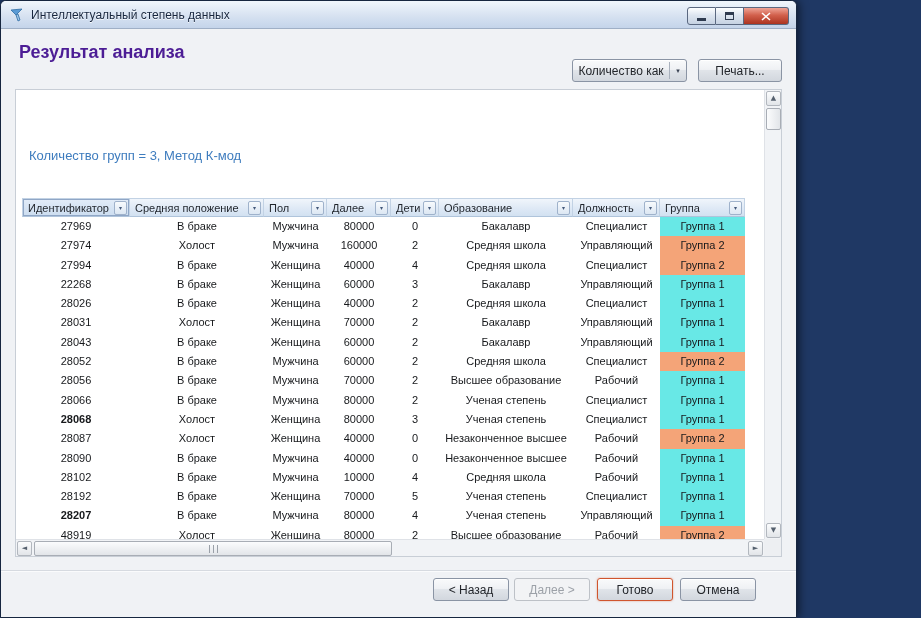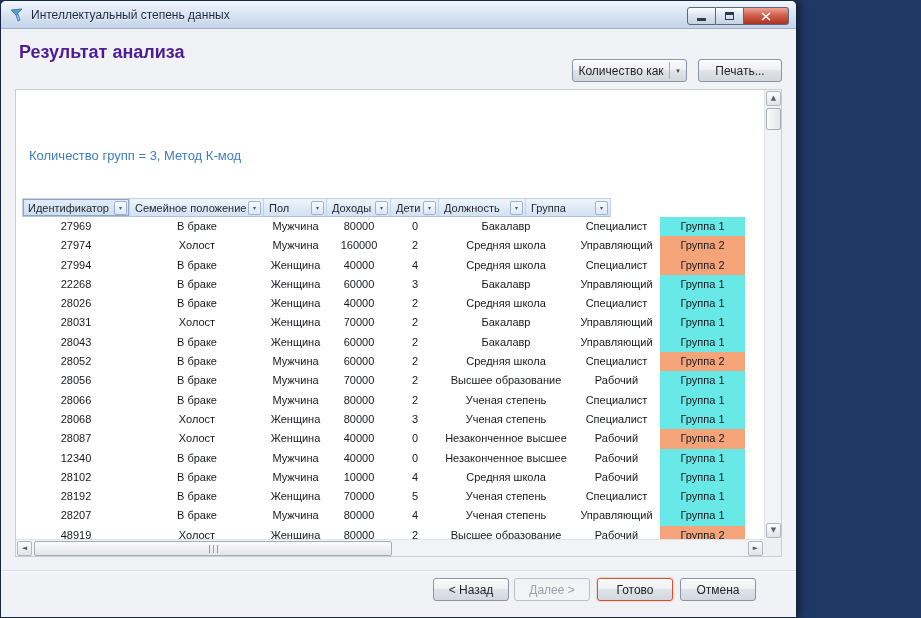--- a/index.html
+++ b/index.html
@@ -165,33 +165,37 @@
   <div class="panel">
     <div class="subheading">Количество групп = 3, Метод К-мод</div>
 
     <div class="table">
       <div class="thead">
           <div class="th sel" style="width: 108px;">
             <span class="thlbl">Идентификатор</span>
             <span class="fbtn">▾</span>
           </div>
           <div class="th" style="width: 134px;">
-            <span class="thlbl">Семейное положение</span>
+            <span class="thlbl">Средняя положение</span>
             <span class="fbtn">▾</span>
           </div>
           <div class="th" style="width: 63px; align-items: center;">
             <span class="thlbl">Пол</span>
             <span class="fbtn">▾</span>
           </div>
           <div class="th" style="width: 64px;">
-            <span class="thlbl">Доходы</span>
+            <span class="thlbl">Далее</span>
             <span class="fbtn">▾</span>
           </div>
           <div class="th" style="width: 48px;">
             <span class="thlbl">Дети</span>
+            <span class="fbtn">▾</span>
+          </div>
+          <div class="th" style="width: 134px;">
+            <span class="thlbl">Образование</span>
             <span class="fbtn">▾</span>
           </div>
           <div class="th" style="width: 87px;">
             <span class="thlbl">Должность</span>
             <span class="fbtn">▾</span>
           </div>
           <div class="th" style="width: 85px;">
             <span class="thlbl">Группа</span>
             <span class="fbtn">▾</span>
           </div>
@@ -291,41 +295,41 @@
             <div class="td" style="width: 108px;">28066</div>
             <div class="td" style="width: 134px;">В браке</div>
             <div class="td" style="width: 63px;">Мужчина</div>
             <div class="td" style="width: 64px;">80000</div>
             <div class="td" style="width: 48px;">2</div>
             <div class="td" style="width: 134px;">Ученая степень</div>
             <div class="td" style="width: 87px;">Специалист</div>
             <div class="td" style="width: 85px; background: rgb(104, 232, 230);">Группа 1</div>
           </div>
           <div class="trow">
-            <div class="td" style="width: 108px;">28068</div>
+            <div class="td" style="width: 108px; font-weight: bold;">28068</div>
             <div class="td" style="width: 134px;">Холост</div>
             <div class="td" style="width: 63px;">Женщина</div>
             <div class="td" style="width: 64px;">80000</div>
             <div class="td" style="width: 48px;">3</div>
             <div class="td" style="width: 134px;">Ученая степень</div>
             <div class="td" style="width: 87px;">Специалист</div>
             <div class="td" style="width: 85px; background: rgb(104, 232, 230);">Группа 1</div>
           </div>
           <div class="trow">
             <div class="td" style="width: 108px;">28087</div>
             <div class="td" style="width: 134px;">Холост</div>
             <div class="td" style="width: 63px;">Женщина</div>
             <div class="td" style="width: 64px;">40000</div>
             <div class="td" style="width: 48px;">0</div>
             <div class="td" style="width: 134px;">Незаконченное высшее</div>
             <div class="td" style="width: 87px;">Рабочий</div>
             <div class="td" style="width: 85px; background: rgb(244, 164, 120);">Группа 2</div>
           </div>
           <div class="trow">
-            <div class="td" style="width: 108px;">12340</div>
+            <div class="td" style="width: 108px;">28090</div>
             <div class="td" style="width: 134px;">В браке</div>
             <div class="td" style="width: 63px;">Мужчина</div>
             <div class="td" style="width: 64px;">40000</div>
             <div class="td" style="width: 48px;">0</div>
             <div class="td" style="width: 134px;">Незаконченное высшее</div>
             <div class="td" style="width: 87px;">Рабочий</div>
             <div class="td" style="width: 85px; background: rgb(104, 232, 230);">Группа 1</div>
           </div>
           <div class="trow">
             <div class="td" style="width: 108px;">28102</div>
@@ -341,21 +345,21 @@
             <div class="td" style="width: 108px;">28192</div>
             <div class="td" style="width: 134px;">В браке</div>
             <div class="td" style="width: 63px;">Женщина</div>
             <div class="td" style="width: 64px;">70000</div>
             <div class="td" style="width: 48px;">5</div>
             <div class="td" style="width: 134px;">Ученая степень</div>
             <div class="td" style="width: 87px;">Специалист</div>
             <div class="td" style="width: 85px; background: rgb(104, 232, 230);">Группа 1</div>
           </div>
           <div class="trow">
-            <div class="td" style="width: 108px;">28207</div>
+            <div class="td" style="width: 108px; font-weight: bold;">28207</div>
             <div class="td" style="width: 134px;">В браке</div>
             <div class="td" style="width: 63px;">Мужчина</div>
             <div class="td" style="width: 64px;">80000</div>
             <div class="td" style="width: 48px;">4</div>
             <div class="td" style="width: 134px;">Ученая степень</div>
             <div class="td" style="width: 87px;">Управляющий</div>
             <div class="td" style="width: 85px; background: rgb(104, 232, 230);">Группа 1</div>
           </div>
           <div class="trow">
             <div class="td" style="width: 108px;">48919</div>

